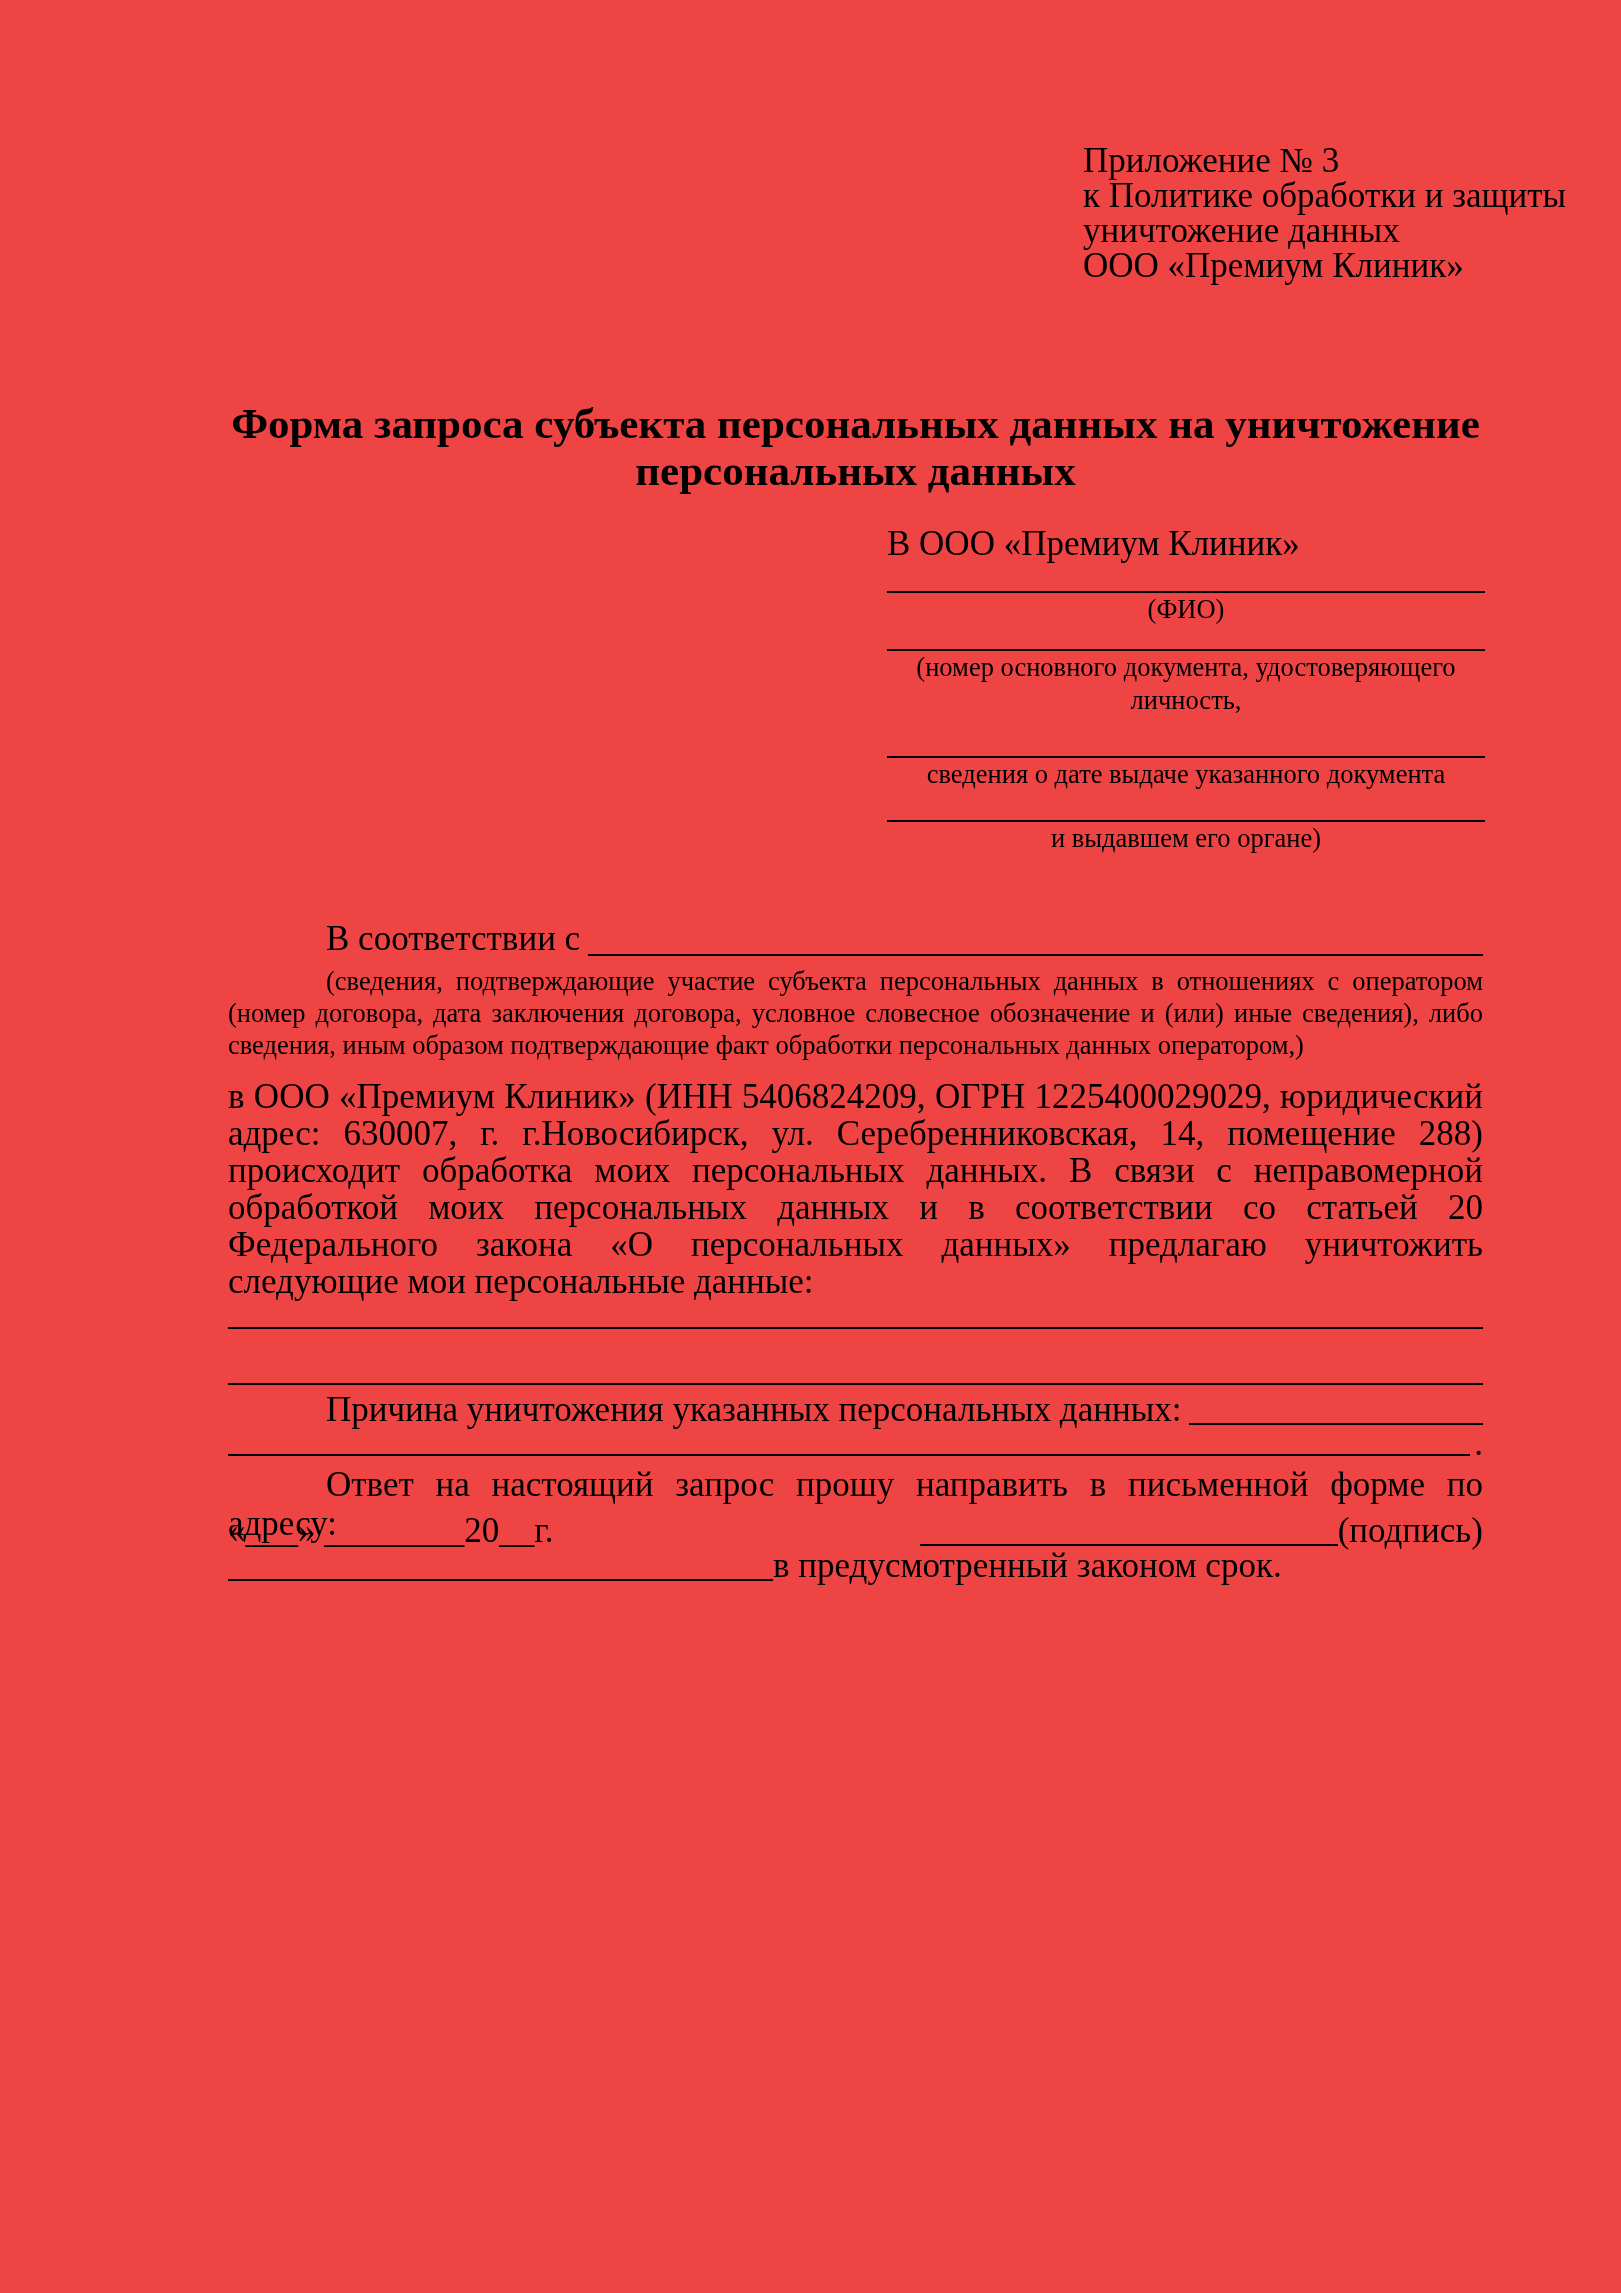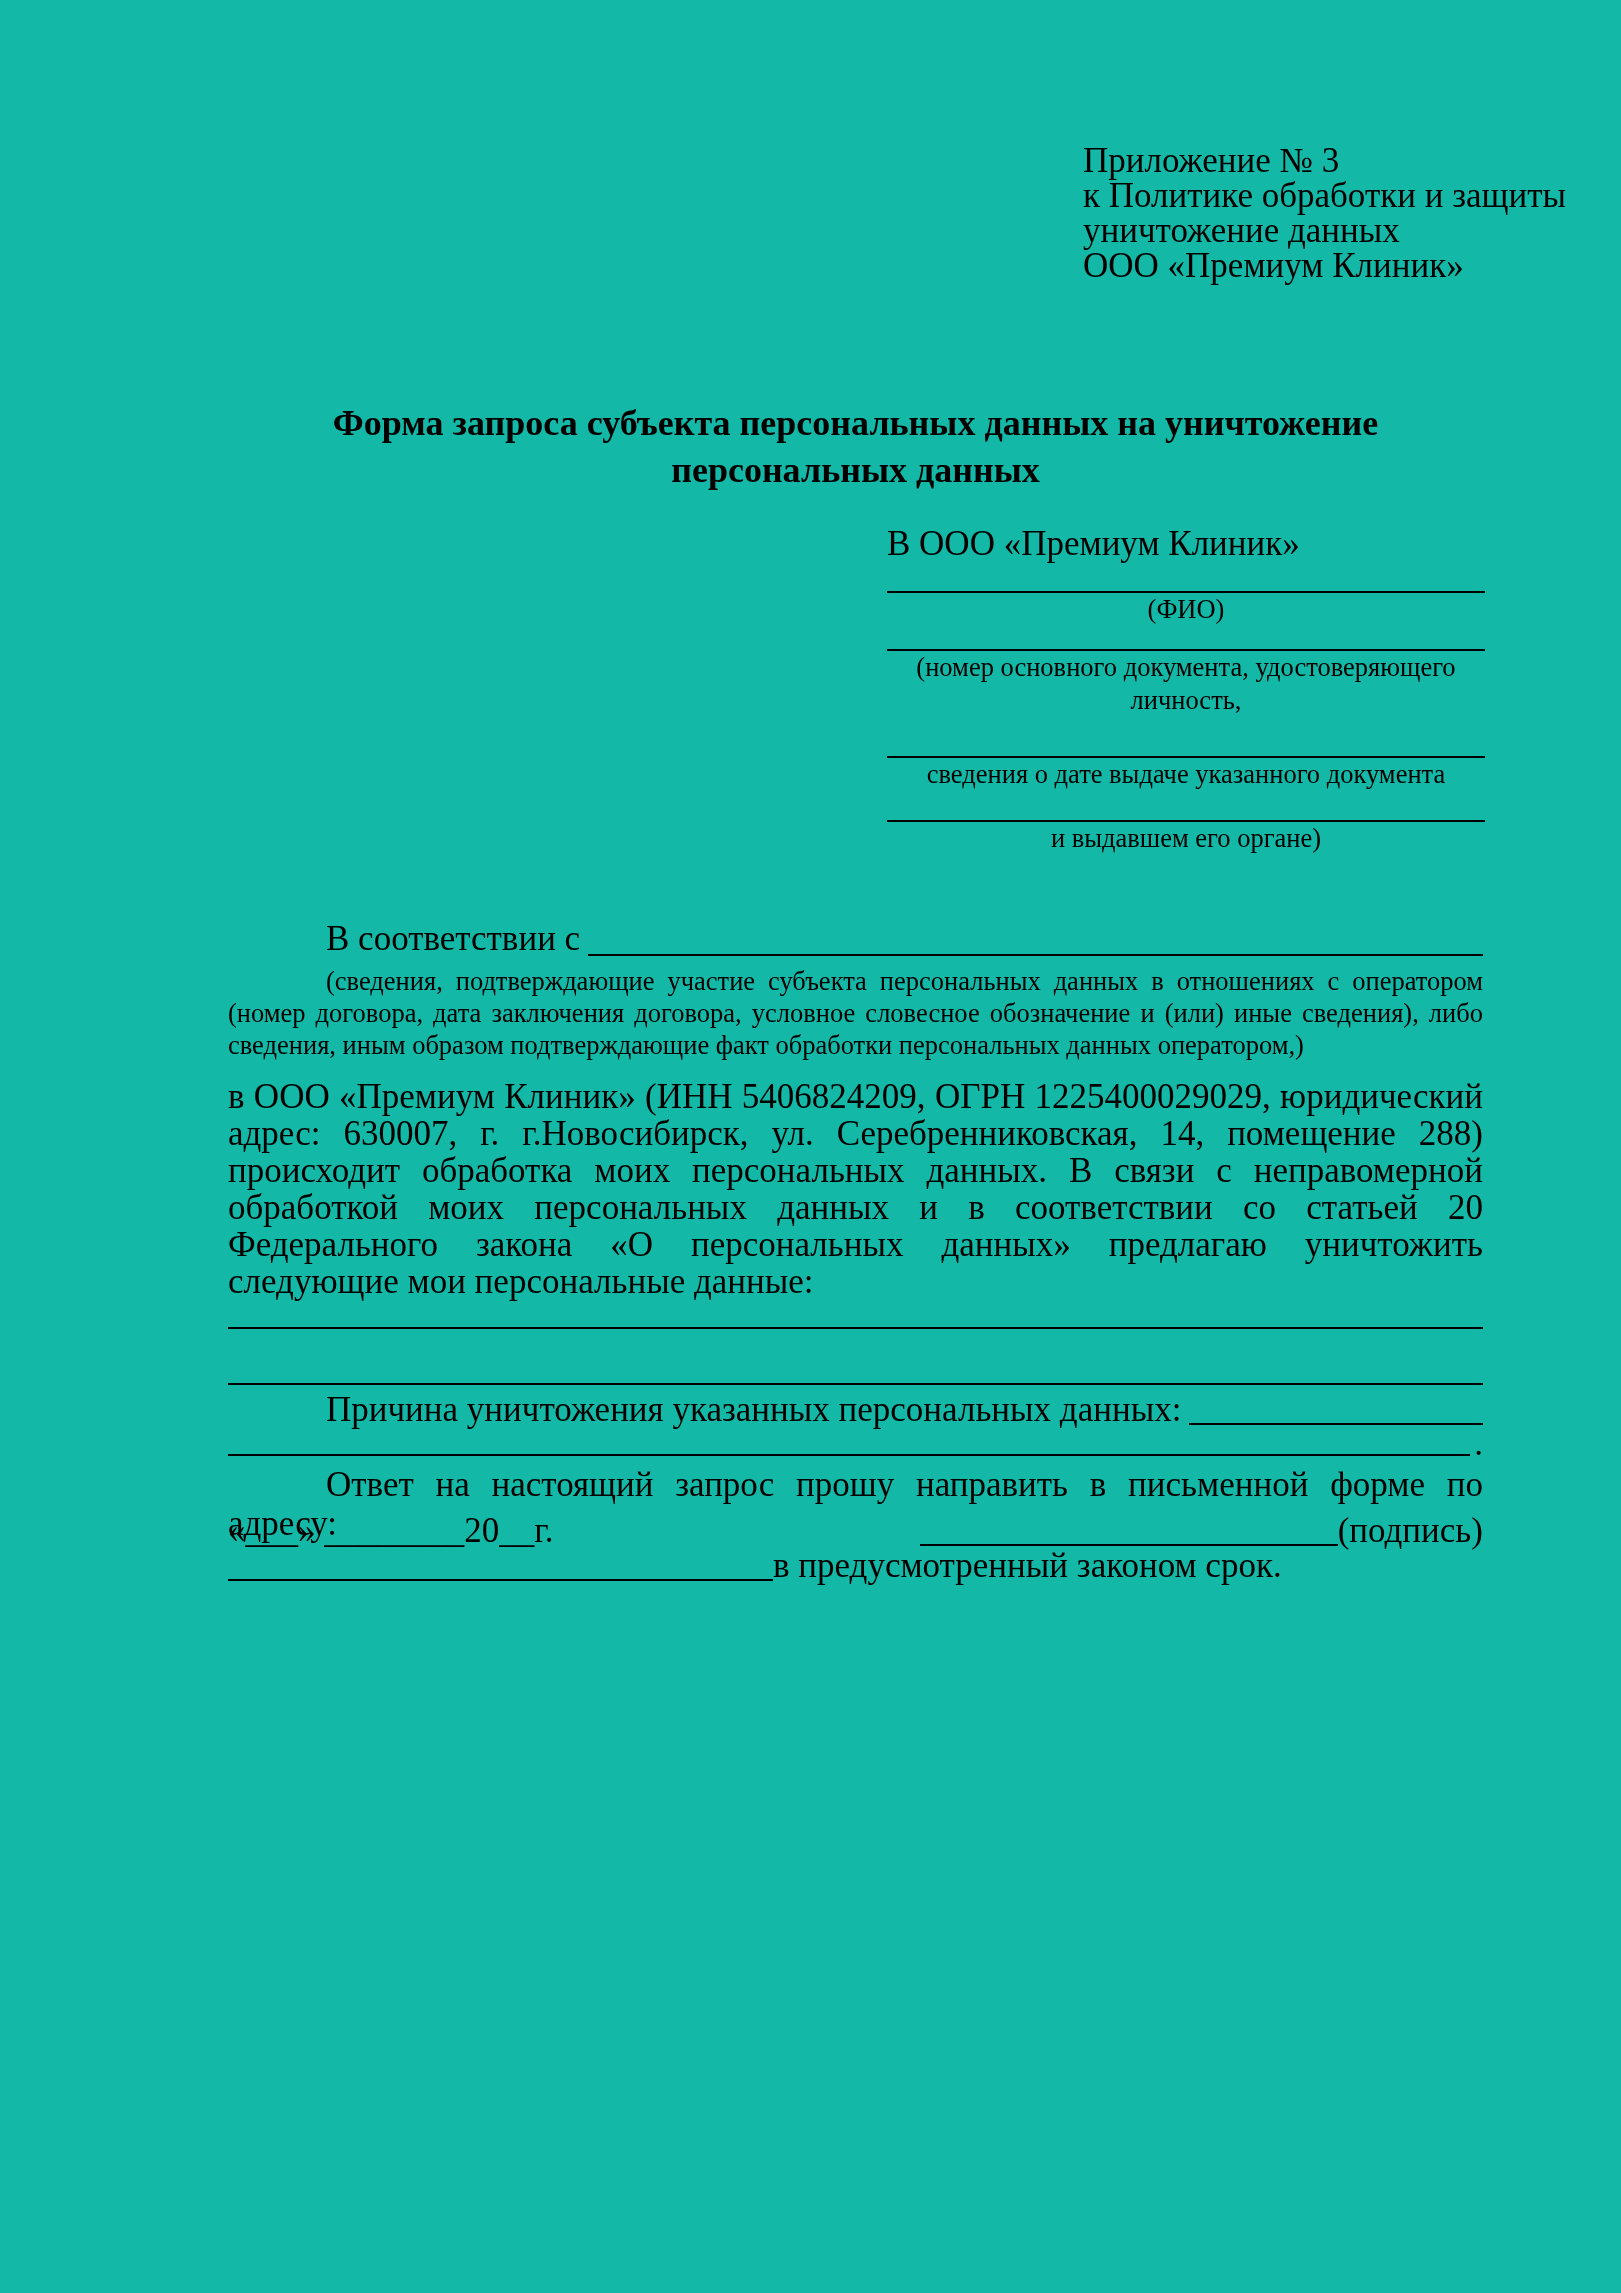--- a/index.html
+++ b/index.html
@@ -1,29 +1,29 @@
 <!DOCTYPE html>
 <html lang="ru"><head>
 <meta charset="utf-8">
 <style>
   html, body { margin:0; padding:0; background:#ffffff; }
   body {
     width:1621px; height:2294px;
     font-family:"Liberation Serif","DejaVu Serif",serif;
     color:#000; position:relative; overflow:hidden;
   }
-  .page { position:absolute; inset:0; background:#14b8a6; }
+  .page { position:absolute; inset:0; background:#ef4444; }
 
   
   .header-block { position:absolute; left:1083px; top:143px; font-size:35px; line-height:35px; }
 
   
   .doc-title {
     position:absolute; left:228px; top:400px; width:1255px;
-    font-size:36px; line-height:47px; font-weight:700; text-align:center; margin:0;
+    font-size:43px; line-height:47px; font-weight:700; text-align:center; margin:0;
   }
 
   
   .addressee { position:absolute; left:887px; top:523px; width:598px; font-size:35px; line-height:41px; }
   .field-line { height:0; border-bottom:2.9px solid #000; }
   .addr-caption { font-size:26.5px; line-height:33px; text-align:center; }
   .fl-1 { margin-top:26.5px; }
   .fl-2 { margin-top:23.5px; }
   .fl-3 { margin-top:39px; }
   .fl-4 { margin-top:29px; }

